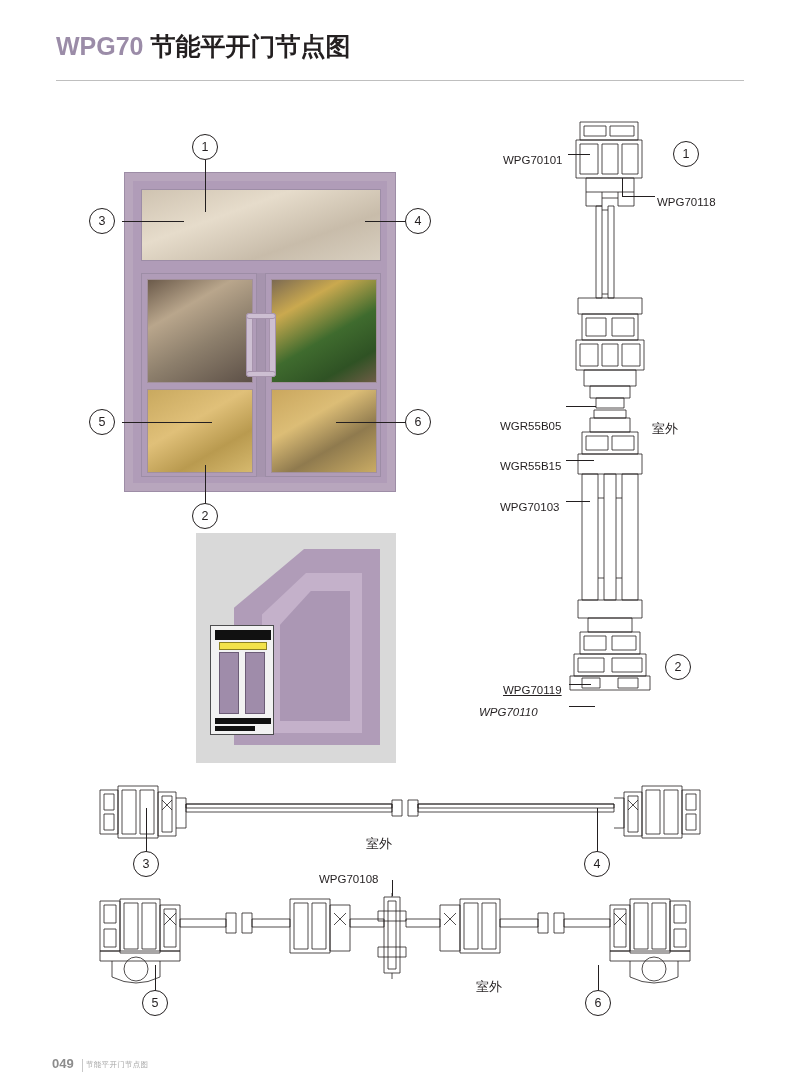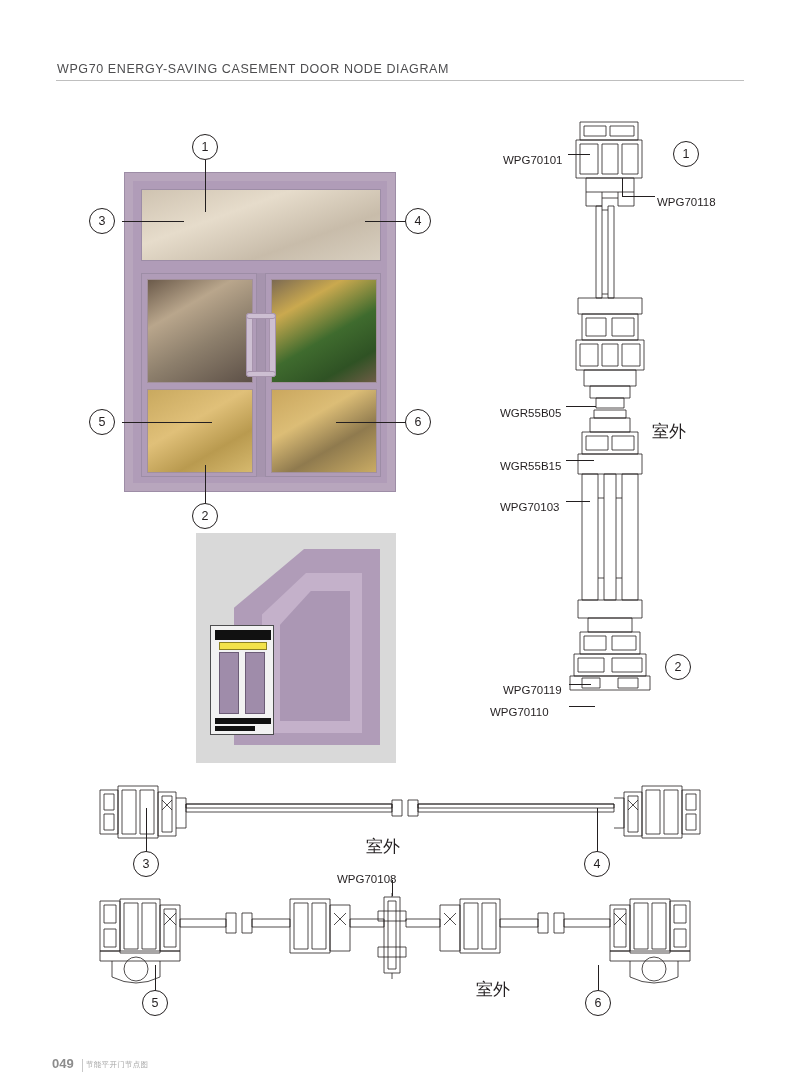--- a/index.html
+++ b/index.html
@@ -21,21 +21,21 @@
   .header-rule { position:absolute; left:56px; top:80px; width:688px; height:1px; background:#bfbfbf; }
 
   
   .marker {
     position:absolute; width:26px; height:26px; border-radius:50%;
     border:1px solid #231f20; background:#fff;
     font-size:12.5px; line-height:24px; text-align:center; color:#231f20;
   }
   .leader { position:absolute; background:#231f20; }
   .lbl { position:absolute; font-size:11.5px; color:#231f20; white-space:nowrap;margin-top:7px; }
-  .lbl-cn { position:absolute; font-size:17px; color:#231f20; white-space:nowrap; }
+  .lbl-cn { position:absolute; font-size:13px; color:#231f20; white-space:nowrap; }
 
   
   .door-photo { position:absolute; left:124px; top:172px; width:272px; height:320px; background:#b8a6bd; border:1px solid #9d8da6; }
   .door-frame-inner { position:absolute; inset:8px; background:#b09cb8; }
   .transom { position:absolute; left:16px; top:16px; width:240px; height:72px; background:linear-gradient(160deg,#cfc3b1 0%,#e6dccb 35%,#c8bcaa 70%,#d8cfc0 100%); border:1px solid #9d8da6; }
   .door-mid { position:absolute; left:16px; top:100px; width:240px; height:204px; }
   .leaf { position:absolute; top:0; width:116px; height:204px; border:1px solid #9d8da6; background:#b09cb8; }
   .leaf.left { left:0; }
   .leaf.right { left:124px; }
   .pane { position:absolute; left:5px; width:106px; border:1px solid #a2909c; }
@@ -65,21 +65,24 @@
   
   .footer-bar { position:absolute; left:0; bottom:0; width:800px; height:44px; }
   .folio { position:absolute; left:52px; bottom:14px; font-size:13px; font-weight:bold; color:#8c8c8c; }
   .folio-note { position:absolute; left:86px; bottom:15px; font-size:7.5px; color:#a6a6a6; letter-spacing:0.3px; }
   .folio-rule { position:absolute; left:82px; bottom:13px; width:1px; height:13px; background:#c8c8c8; }
 </style>
 </head>
 <body>
 
 <div class="header">
-  <div class="title-en">WPG70 ENERGY-SAVING CASEMENT DOOR NODE DIAGRAM</div>
+  <div class="title-cn">
+    <span class="title-code">WPG70</span>
+    <span class="title-text">节能平开门节点图</span>
+  </div>
   <div class="header-rule"></div>
 </div>
 
 <div class="door-photo">
   <div class="door-frame-inner"></div>
   <div class="transom"></div>
   <div class="door-mid">
     <div class="leaf left">
       <div class="pane upper pane-l-up"></div>
       <div class="pane lower pane-l-low"></div>
@@ -185,33 +188,33 @@
   </g>
 </svg>
 
 <div class="lbl" style="left:503px; top:147px;">WPG70101</div>
 <div class="leader" style="left:568px; top:154px; width:22px; height:1px;"></div>
 
 <div class="lbl" style="left:657px; top:189px;">WPG70118</div>
 <div class="leader" style="left:622px; top:196px; width:33px; height:1px;"></div>
 <div class="leader" style="left:622px; top:178px; width:1px; height:19px;"></div>
 
-<div class="lbl" style="left:500px; top:400px;">WGR55B05</div>
+<div class="lbl" style="left:500px; top:413px;">WGR55B05</div>
 <div class="leader" style="left:566px; top:406px; width:30px; height:1px;"></div>
 
 <div class="lbl" style="left:500px; top:453px;">WGR55B15</div>
 <div class="leader" style="left:566px; top:460px; width:28px; height:1px;"></div>
 
 <div class="lbl" style="left:500px; top:494px;">WPG70103</div>
 <div class="leader" style="left:566px; top:501px; width:24px; height:1px;"></div>
 
-<div class="lbl" style="left:503px; top:677px;">WPG70119</div>
+<div class="lbl" style="left:503px; top:677px;text-decoration:underline;">WPG70119</div>
 <div class="leader" style="left:569px; top:684px; width:22px; height:1px;"></div>
 
-<div class="lbl" style="left:490px; top:699px;">WPG70110</div>
+<div class="lbl" style="left:479px; top:699px;font-style:italic;">WPG70110</div>
 <div class="leader" style="left:569px; top:706px; width:26px; height:1px;"></div>
 
 <div class="lbl-cn" style="left:652px; top:420px;">室外</div>
 
 <div class="marker" style="left:673px; top:141px;">1</div>
 <div class="marker" style="left:665px; top:654px;">2</div>
 
 <svg class="sec" style="left:92px; top:778px; width:616px; height:72px;" viewBox="0 0 616 72">
   <g fill="none" stroke="#231f20" stroke-width="0.8">
 
@@ -304,21 +307,21 @@
     <rect x="542" y="10" width="14" height="46"></rect>
     <rect x="560" y="10" width="14" height="46"></rect>
     <rect x="578" y="8" width="20" height="50"></rect>
     <rect x="582" y="12" width="12" height="18"></rect>
     <rect x="582" y="36" width="12" height="18"></rect>
     <rect x="518" y="58" width="80" height="10"></rect>
     <path d="M538 68 L538 84 Q562 96 586 84 L586 68"></path>
     <circle cx="562" cy="76" r="12"></circle>
   </g>
 </svg>
-<div class="lbl" style="left:337px; top:866px;">WPG70108</div>
+<div class="lbl" style="left:319px; top:866px;">WPG70108</div>
 <div class="leader" style="left:392px; top:880px; width:1px; height:16px;"></div>
 <div class="lbl-cn" style="left:476px; top:978px;">室外</div>
 <div class="leader" style="left:155px; top:965px; width:1px; height:26px;"></div>
 <div class="leader" style="left:598px; top:965px; width:1px; height:26px;"></div>
 <div class="marker" style="left:142px; top:990px;">5</div>
 <div class="marker" style="left:585px; top:990px;">6</div>
 
 <div class="footer-bar">
   <div class="folio">049</div>
   <div class="folio-rule"></div>

